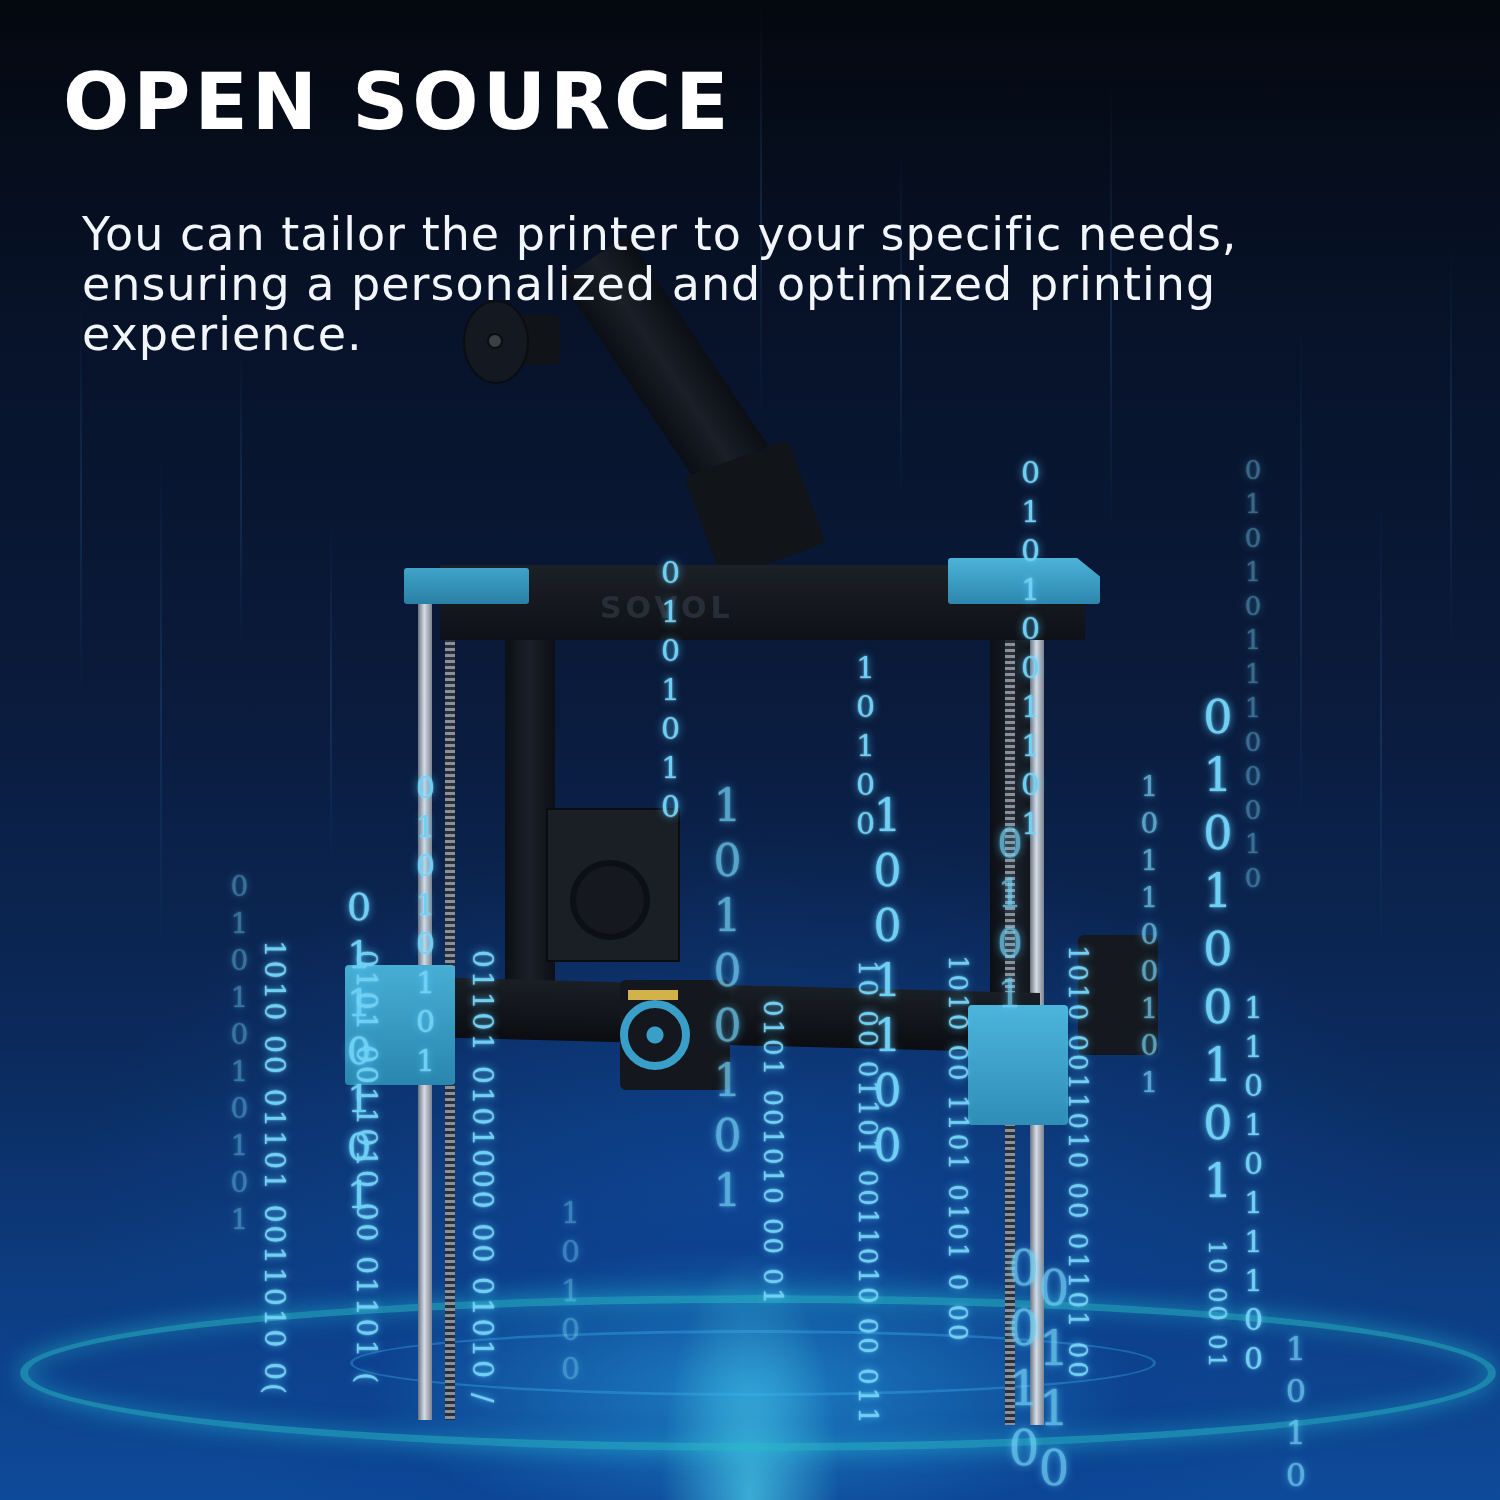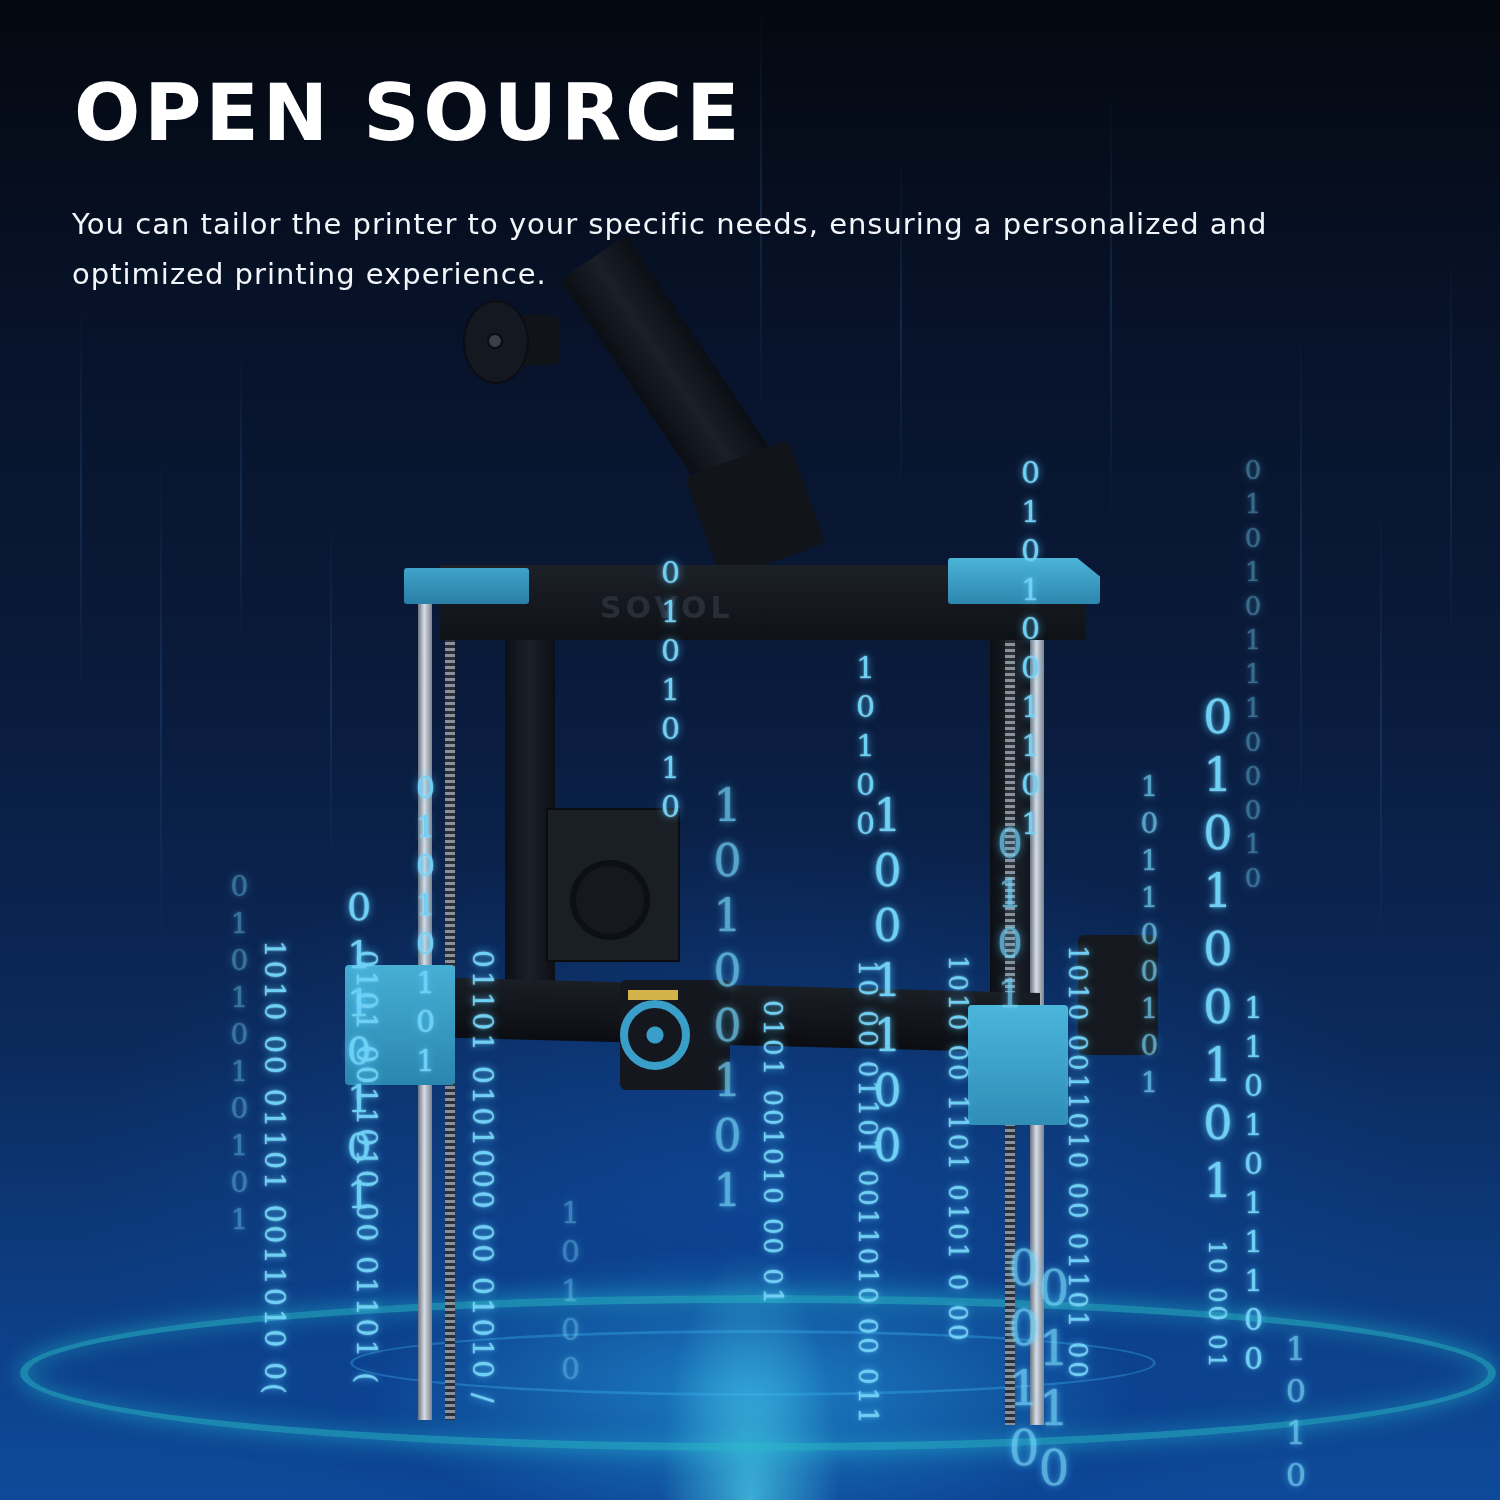--- a/index.html
+++ b/index.html
@@ -9,28 +9,28 @@
     background:
       radial-gradient(ellipse 700px 260px at 750px 1390px, rgba(40,170,230,0.55), rgba(10,60,140,0.35) 55%, rgba(5,20,60,0) 80%),
       radial-gradient(ellipse 900px 500px at 750px 1200px, rgba(15,80,170,0.55), rgba(5,20,60,0) 75%),
       linear-gradient(180deg, #04080f 0%, #071228 20%, #0a1a3a 45%, #0b2a5c 70%, #0d3f86 88%, #0e4a9a 100%);
   }
   .rain { position:absolute; inset:0; }
   .rain span {
     position:absolute; width:2px; background:linear-gradient(180deg, rgba(60,140,220,0), rgba(60,140,220,0.18), rgba(60,140,220,0));
   }
   .headline {
-    position:absolute; left:62px; top:62px; margin:12px;
+    position:absolute; left:62px; top:62px; margin:1px;
     font-family:"DejaVu Sans", sans-serif; font-weight:bold;
     font-size:78px; letter-spacing:4px; color:#ffffff; line-height:1;
   }
   .subtext {
-    position:absolute; left:66px; top:193px; width:1260px; margin:6px;
+    position:absolute; left:66px; top:193px; width:1260px; margin:16px;
     font-family:"DejaVu Sans", sans-serif; font-weight:normal;
-    font-size:29px; line-height:50px; color:#f2f5fa; letter-spacing:1px;
+    font-size:46px; line-height:50px; color:#f2f5fa; letter-spacing:1px;
   }
   
   .ring {
     position:absolute; left:20px; top:1295px; width:1460px; height:140px;
     border:8px solid rgba(40,190,200,0.55); border-radius:50%;
     box-shadow:0 0 24px rgba(40,200,220,0.5), inset 0 0 24px rgba(40,200,220,0.35);
   }
   .ring2 {
     position:absolute; left:350px; top:1330px; width:800px; height:60px;
     border:3px solid rgba(60,180,240,0.35); border-radius:50%;

